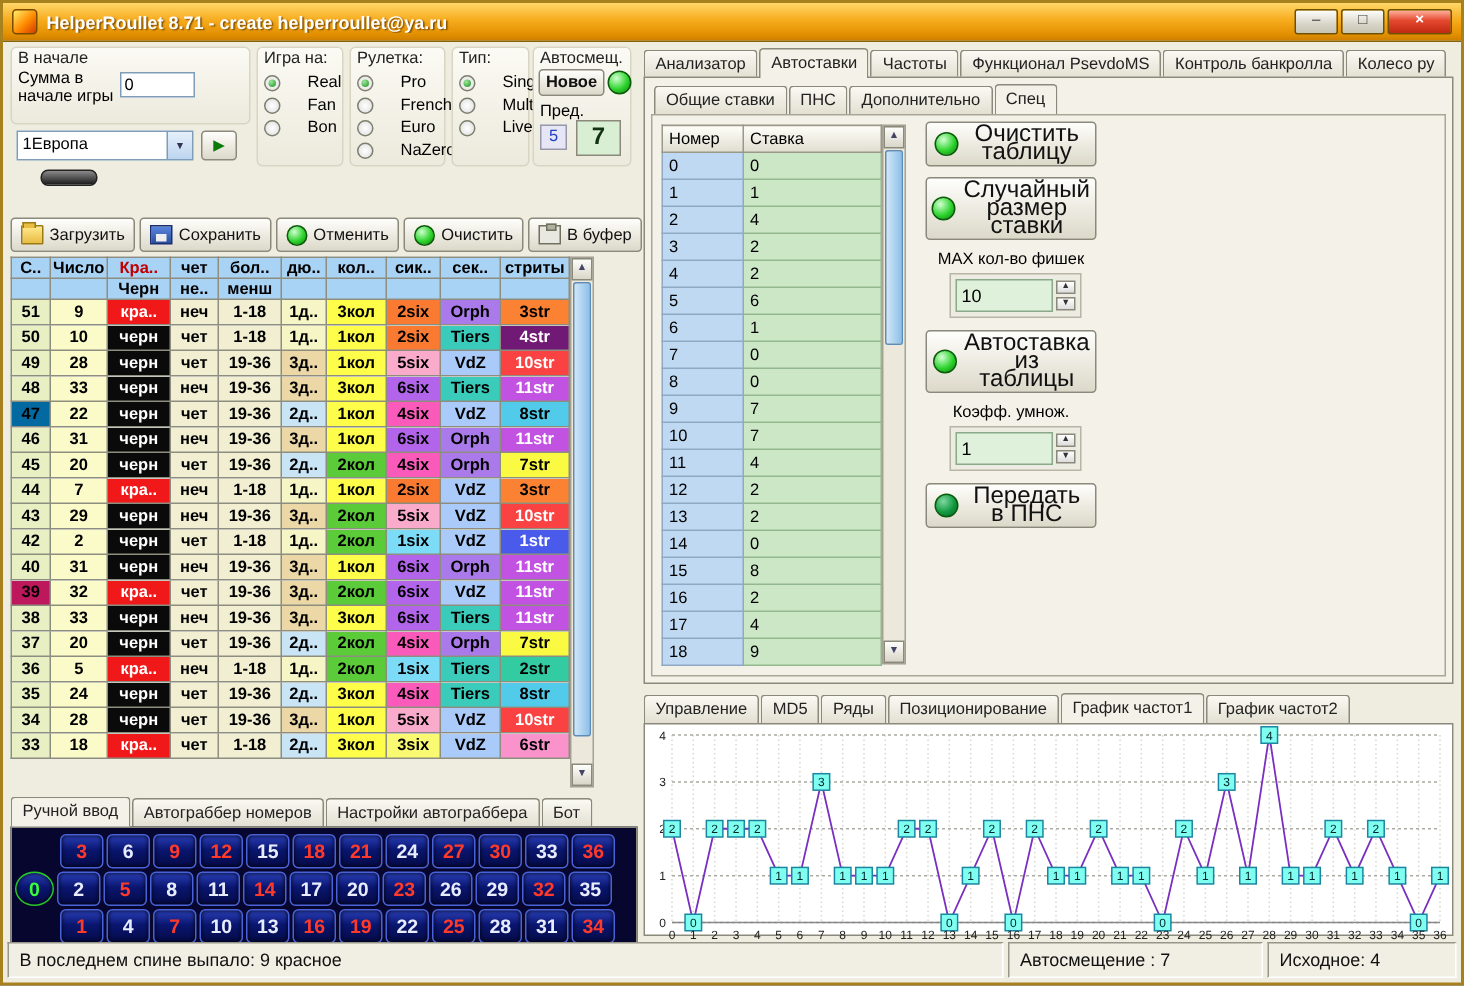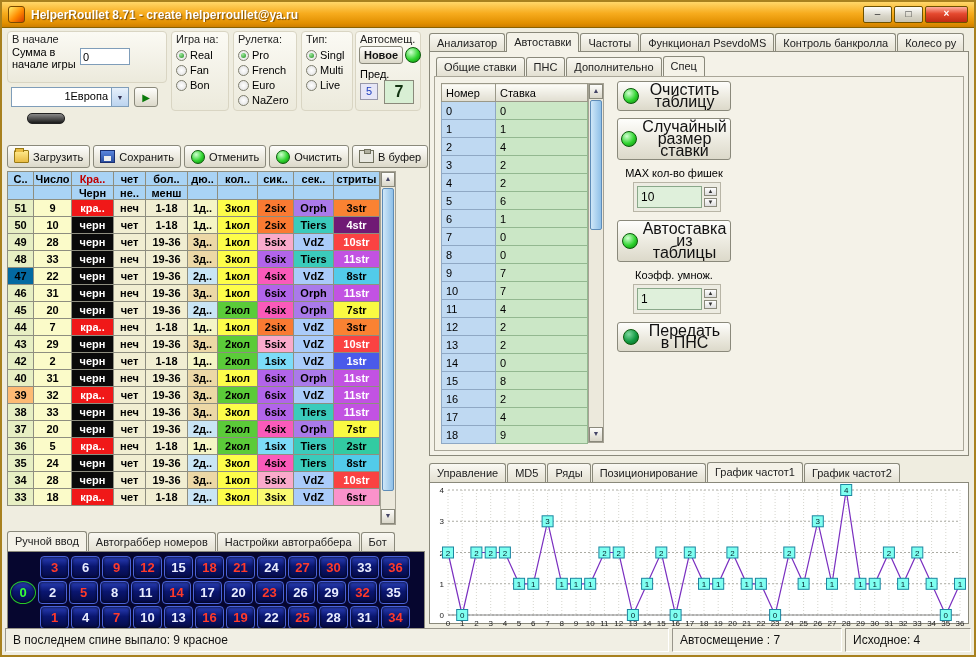--- a/index.html
+++ b/index.html
@@ -19,25 +19,25 @@
 
 .grp{position:absolute;border:1px solid #D9D5C3;border-radius:4px;background:linear-gradient(180deg,#FBFAF4,#ECEADC);}
 .grp-title{font-size:11px;color:#222;padding:1px 4px;white-space:nowrap;}
 .grp-start{left:0;top:0;width:160px;height:52px;}
 .sum-label{position:absolute;left:4px;top:14px;width:64px;font-size:11px;line-height:12px;}
 .tinput{position:absolute;left:72px;top:16px;width:50px;height:17px;border:1px solid #7F9DB9;font-size:11px;padding:0 2px;background:#fff;}
 .grp-game{left:164px;top:0;width:58px;height:80px;}
 .grp-roul{left:226px;top:0;width:64px;height:80px;}
 .grp-type{left:294px;top:0;width:52px;height:80px;}
 .grp-auto{left:348px;top:0;width:66px;height:80px;}
-.radio{display:flex;align-items:center;gap:3px;font-size:11px;margin:3px 2px 0 4px;cursor:default;white-space:nowrap;}
+.radio{display:flex;align-items:center;gap:18px;font-size:11px;margin:3px 2px 0 4px;cursor:default;white-space:nowrap;}
 .rb{width:11px;height:11px;min-width:11px;border:1px solid #7E7E6E;border-radius:50%;background:radial-gradient(#FFF,#DDD);position:relative;}
 .rb.on::after{content:"";position:absolute;left:2px;top:2px;width:5px;height:5px;border-radius:50%;background:radial-gradient(circle at 35% 30%,#9CE89C,#1E8E1E);}
 .combo-row{position:absolute;left:4px;top:56px;display:flex;gap:5px;align-items:center;}
-.combo{display:flex;width:118px;height:20px;border:1px solid #7F9DB9;background:#fff;text-align:right;}
+.combo{display:flex;width:118px;height:20px;border:1px solid #7F9DB9;background:#fff;}
 .combo-text{flex:1;font-size:11px;padding:2px 3px;white-space:nowrap;overflow:hidden;}
 .combo-btn{width:17px;background:linear-gradient(#E6F0FB,#BCD4EF);border-left:1px solid #7F9DB9;font-size:7px;display:flex;align-items:center;justify-content:center;color:#335;}
 .btn{background:linear-gradient(#FEFEFC,#EDEBE1 50%,#DCD9CA);border:1px solid #8A897B;border-radius:3px;font-size:11px;color:#111;display:inline-flex;align-items:center;justify-content:center;cursor:default;}
 .play{width:24px;height:20px;color:#0A7A0A;font-size:10px;}
 .darkstrip{position:absolute;left:20px;top:82px;width:38px;height:11px;border-radius:5px;border:1px solid #222;background:linear-gradient(#8A8A8A,#1A1A1A);}
 .newbtn{position:absolute;left:3px;top:14px;width:44px;height:18px;font-weight:bold;}
 .as-sphere{position:absolute;left:49px;top:15px;}
 .predlbl{position:absolute;left:4px;top:36px;font-size:11px;}
 .predbox{position:absolute;left:4px;top:51px;width:18px;height:17px;background:#E6E6F6;border:1px solid #9898AA;color:#2040C0;font-size:11px;text-align:center;line-height:15px;}
 .curbox{position:absolute;left:28px;top:48px;width:30px;height:24px;background:#D8EFD4;border:1px solid #8A897B;color:#113311;font-size:16px;font-weight:bold;text-align:center;line-height:22px;}
@@ -401,21 +401,21 @@
                 <td class="hc" style="background: rgb(10, 10, 10); color: rgb(255, 255, 255);">черн</td>
                 <td class="hc" style="background: rgb(241, 238, 210);">неч</td>
                 <td class="hc" style="background: rgb(241, 238, 210);">19-36</td>
                 <td class="hc" style="background: rgb(236, 216, 166); color: rgb(0, 0, 0);">3д..</td>
                 <td class="hc" style="background: rgb(253, 253, 74); color: rgb(0, 0, 0);">1кол</td>
                 <td class="hc" style="background: rgb(178, 100, 234); color: rgb(0, 0, 0);">6six</td>
                 <td class="hc" style="background: rgb(170, 122, 234); color: rgb(0, 0, 0);">Orph</td>
                 <td class="hc" style="background: rgb(194, 82, 226); color: rgb(255, 255, 255);">11str</td>
               </tr>
               <tr>
-                <td class="hc" style="background: #fdba74;">39</td>
+                <td class="hc" style="background: #be185d;">39</td>
                 <td class="hc" style="background: rgb(251, 251, 201);">32</td>
                 <td class="hc" style="background: rgb(240, 24, 24); color: rgb(255, 255, 255);">кра..</td>
                 <td class="hc" style="background: rgb(241, 238, 210);">чет</td>
                 <td class="hc" style="background: rgb(241, 238, 210);">19-36</td>
                 <td class="hc" style="background: rgb(236, 216, 166); color: rgb(0, 0, 0);">3д..</td>
                 <td class="hc" style="background: rgb(91, 203, 57); color: rgb(0, 0, 0);">2кол</td>
                 <td class="hc" style="background: rgb(178, 100, 234); color: rgb(0, 0, 0);">6six</td>
                 <td class="hc" style="background: rgb(170, 203, 250); color: rgb(0, 0, 0);">VdZ</td>
                 <td class="hc" style="background: rgb(194, 82, 226); color: rgb(255, 255, 255);">11str</td>
               </tr>

